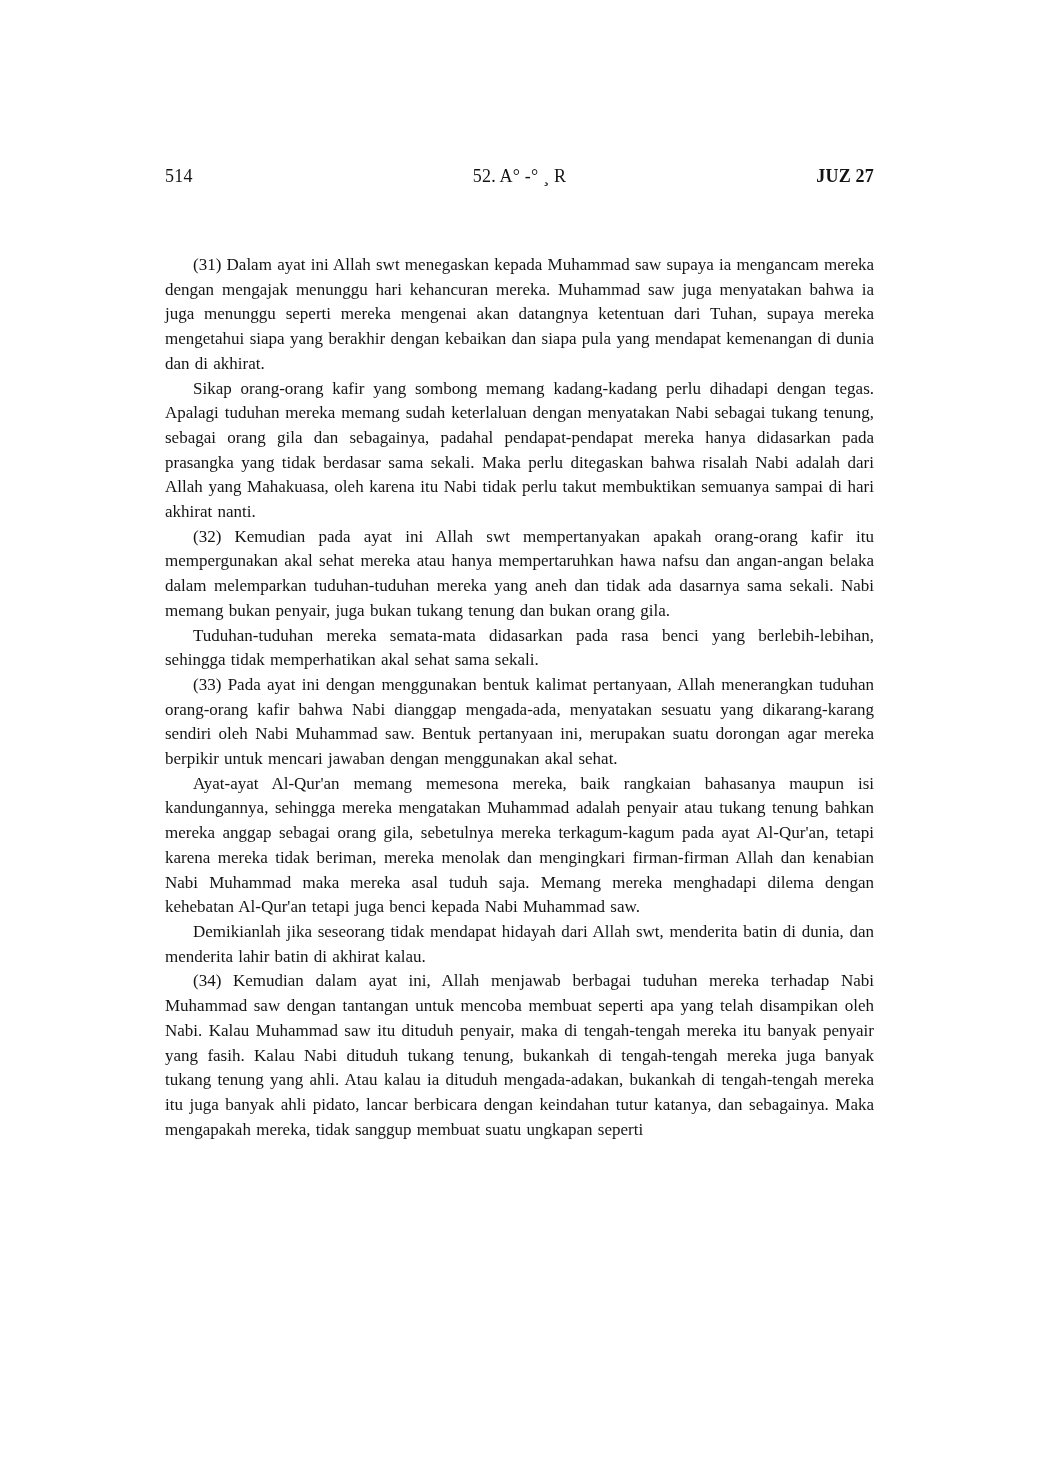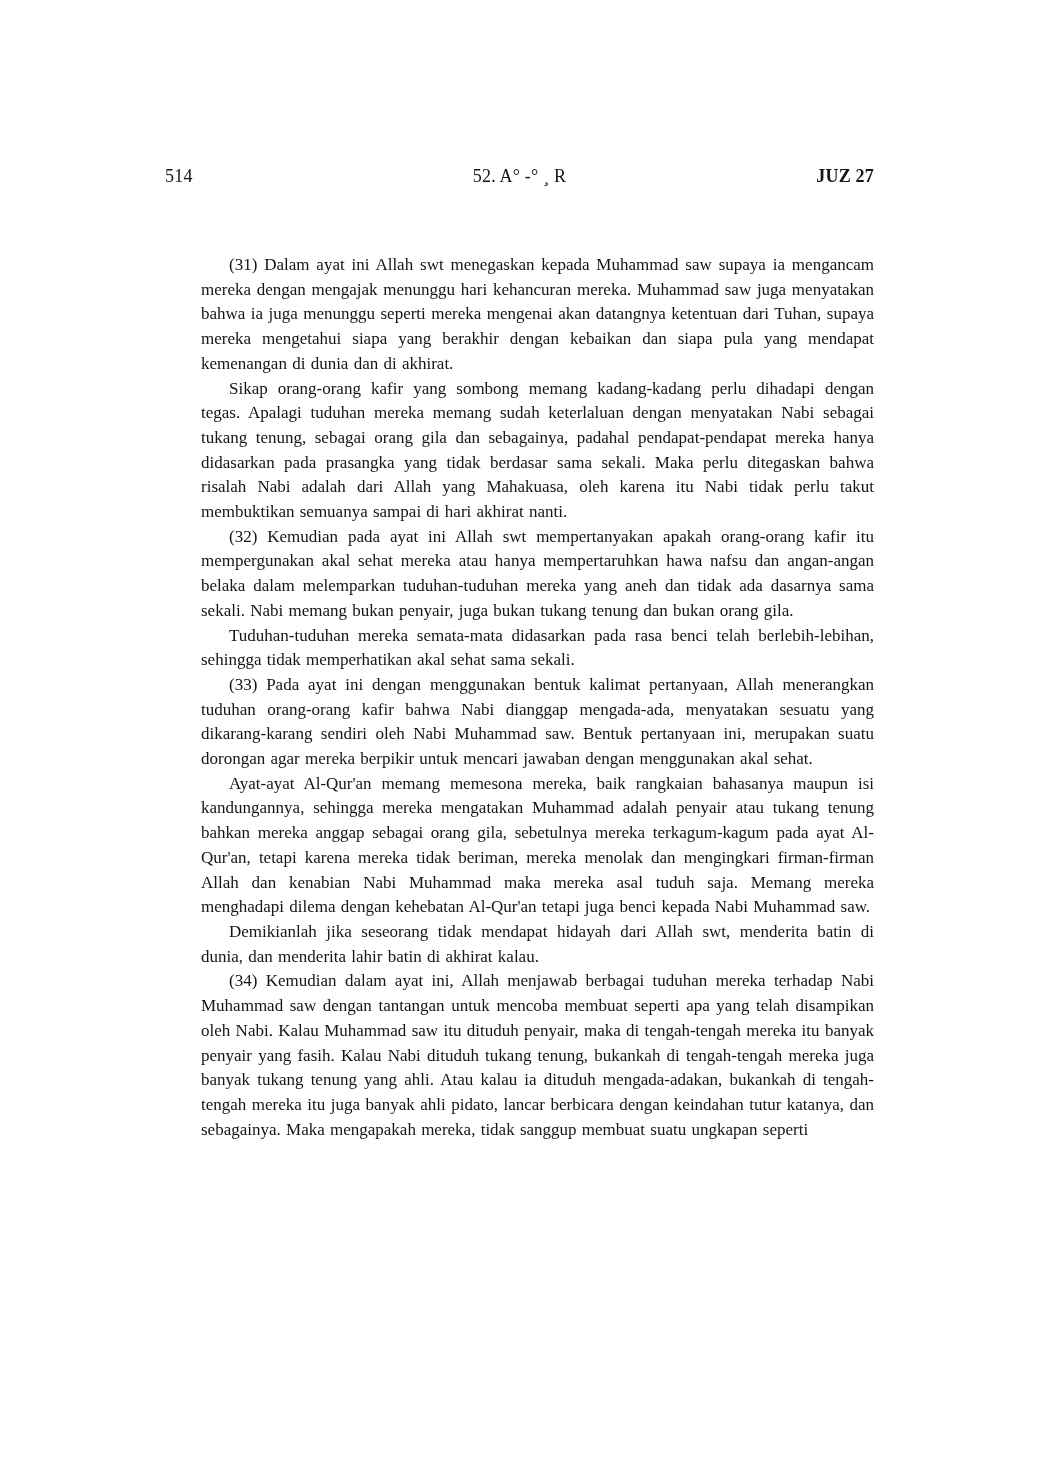--- a/index.html
+++ b/index.html
@@ -24,21 +24,20 @@
     grid-template-columns: 1fr auto 1fr;
     align-items: baseline;
     font-size: 18px;
     letter-spacing: 0.2px;
   }
   .page-header .hdr-left   { text-align: left; }
   .page-header .hdr-center { text-align: center; margin-top: 20px; }
   .page-header .hdr-right  { text-align: right; font-weight: bold; }
   .page-body {
     margin-top: 66px;
-    margin-left: 36px;
   }
   .page-body p {
     margin: 0;
     font-size: 17px;
     line-height: 24.7px;
     text-align: justify;
     text-indent: 28px;
     word-spacing: 1px;
   }
 </style>
@@ -50,20 +49,20 @@
   <div class="page-header">
     <span class="hdr-left">514</span>
     <span class="hdr-center">52. A° -° ¸ R</span>
     <span class="hdr-right">JUZ 27</span>
   </div>
 
   <div class="page-body">
     <p>(31) Dalam ayat ini Allah swt menegaskan kepada Muhammad saw supaya ia mengancam mereka dengan mengajak menunggu hari kehancuran mereka. Muhammad saw juga menyatakan bahwa ia juga menunggu seperti mereka mengenai akan datangnya ketentuan dari Tuhan, supaya mereka mengetahui siapa yang berakhir dengan kebaikan dan siapa pula yang mendapat kemenangan di dunia dan di akhirat.</p>
     <p>Sikap orang-orang kafir yang sombong memang kadang-kadang perlu dihadapi dengan tegas. Apalagi tuduhan mereka memang sudah keterlaluan dengan menyatakan Nabi sebagai tukang tenung, sebagai orang gila dan sebagainya, padahal pendapat-pendapat mereka hanya didasarkan pada prasangka yang tidak berdasar sama sekali. Maka perlu ditegaskan bahwa risalah Nabi adalah dari Allah yang Mahakuasa, oleh karena itu Nabi tidak perlu takut membuktikan semuanya sampai di hari akhirat nanti.</p>
     <p>(32) Kemudian pada ayat ini Allah swt mempertanyakan apakah orang-orang kafir itu mempergunakan akal sehat mereka atau hanya mempertaruhkan hawa nafsu dan angan-angan belaka dalam melemparkan tuduhan-tuduhan mereka yang aneh dan tidak ada dasarnya sama sekali. Nabi memang bukan penyair, juga bukan tukang tenung dan bukan orang gila.</p>
-    <p>Tuduhan-tuduhan mereka semata-mata didasarkan pada rasa benci telah berlebih-lebihan, sehingga tidak memperhatikan akal sehat sama sekali.</p>
+    <p>Tuduhan-tuduhan mereka semata-mata didasarkan pada rasa benci yang berlebih-lebihan, sehingga tidak memperhatikan akal sehat sama sekali.</p>
     <p>(33) Pada ayat ini dengan menggunakan bentuk kalimat pertanyaan, Allah menerangkan tuduhan orang-orang kafir bahwa Nabi dianggap mengada-ada, menyatakan sesuatu yang dikarang-karang sendiri oleh Nabi Muhammad saw. Bentuk pertanyaan ini, merupakan suatu dorongan agar mereka berpikir untuk mencari jawaban dengan menggunakan akal sehat.</p>
     <p>Ayat-ayat Al-Qur'an memang memesona mereka, baik rangkaian bahasanya maupun isi kandungannya, sehingga mereka mengatakan Muhammad adalah penyair atau tukang tenung bahkan mereka anggap sebagai orang gila, sebetulnya mereka terkagum-kagum pada ayat Al-Qur'an, tetapi karena mereka tidak beriman, mereka menolak dan mengingkari firman-firman Allah dan kenabian Nabi Muhammad maka mereka asal tuduh saja. Memang mereka menghadapi dilema dengan kehebatan Al-Qur'an tetapi juga benci kepada Nabi Muhammad saw.</p>
     <p>Demikianlah jika seseorang tidak mendapat hidayah dari Allah swt, menderita batin di dunia, dan menderita lahir batin di akhirat kalau.</p>
     <p>(34) Kemudian dalam ayat ini, Allah menjawab berbagai tuduhan mereka terhadap Nabi Muhammad saw dengan tantangan untuk mencoba membuat seperti apa yang telah disampikan oleh Nabi. Kalau Muhammad saw itu dituduh penyair, maka di tengah-tengah mereka itu banyak penyair yang fasih. Kalau Nabi dituduh tukang tenung, bukankah di tengah-tengah mereka juga banyak tukang tenung yang ahli. Atau kalau ia dituduh mengada-adakan, bukankah di tengah-tengah mereka itu juga banyak ahli pidato, lancar berbicara dengan keindahan tutur katanya, dan sebagainya. Maka mengapakah mereka, tidak sanggup membuat suatu ungkapan seperti</p>
   </div>
 
 </div>
 
 </body></html>

